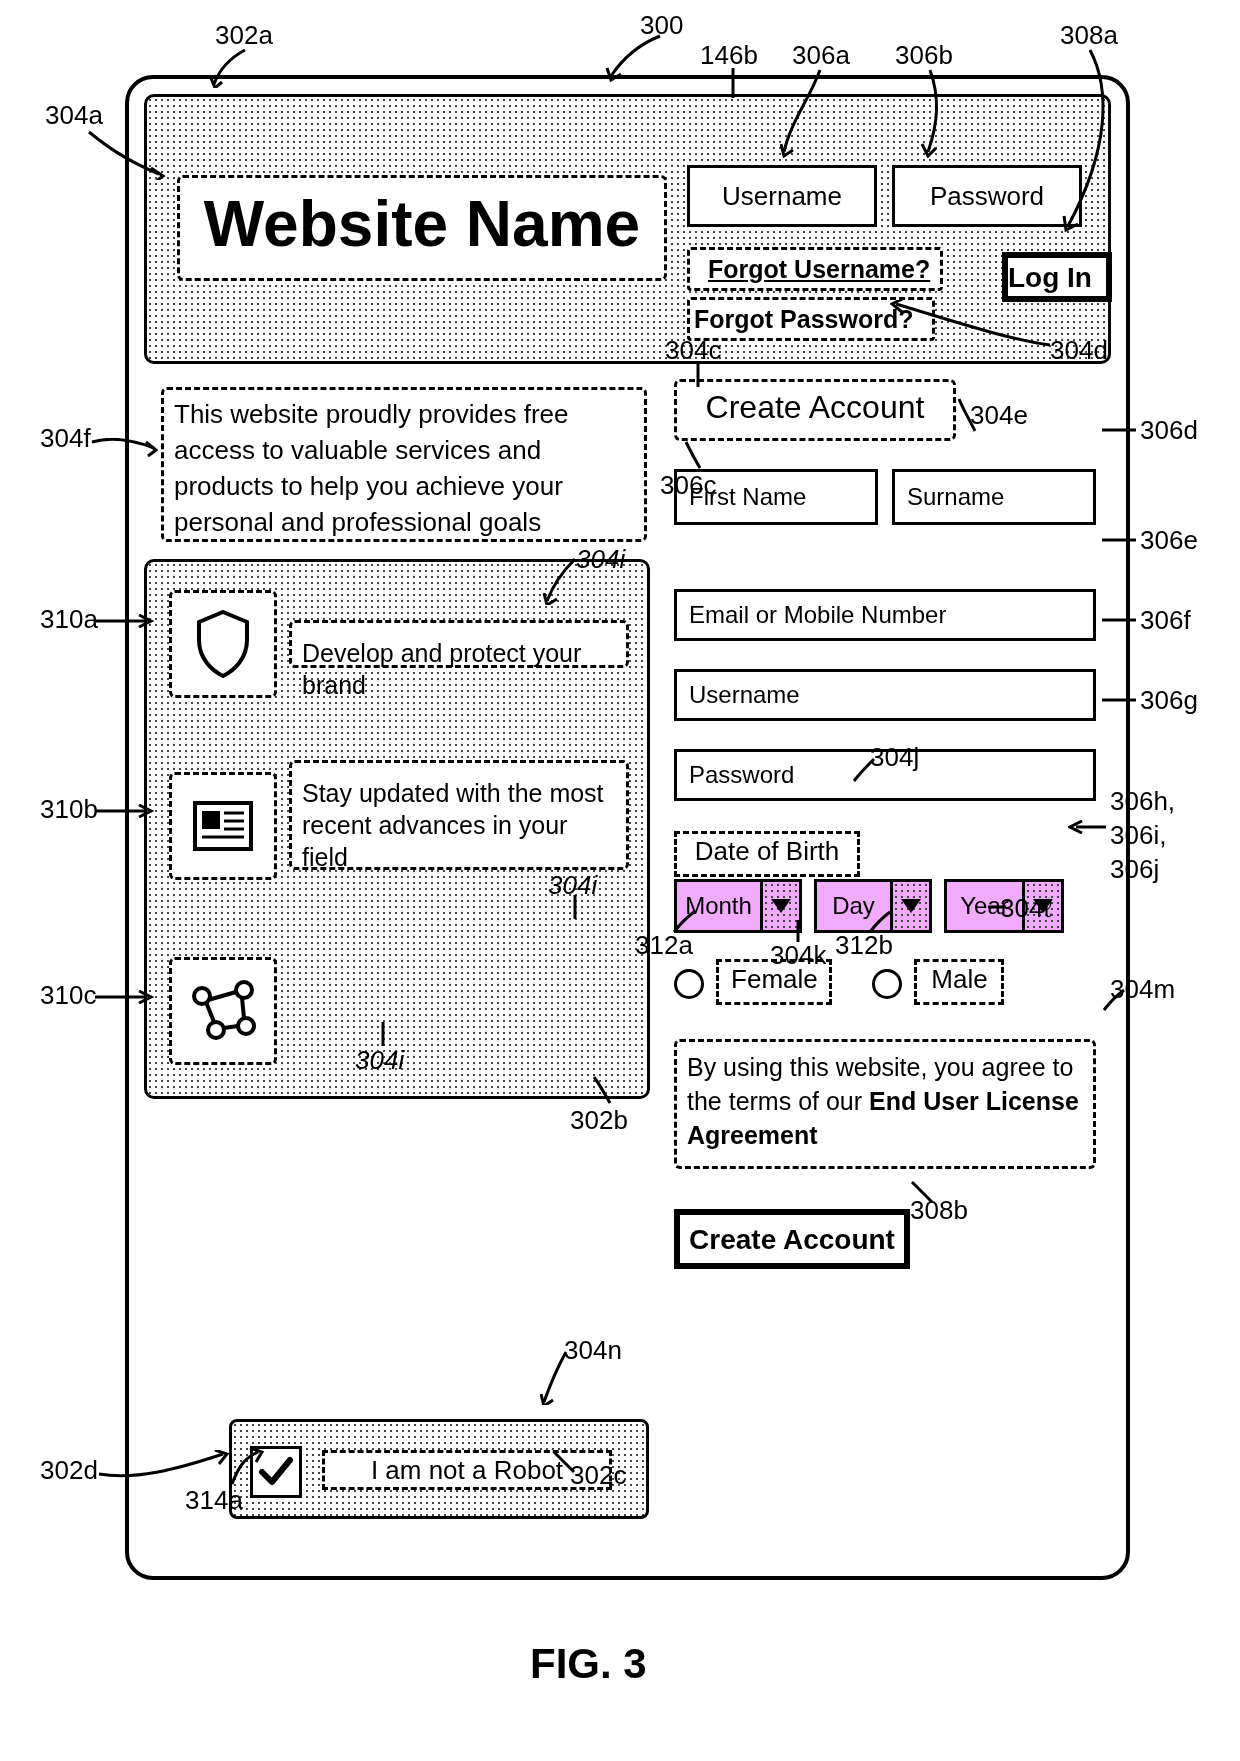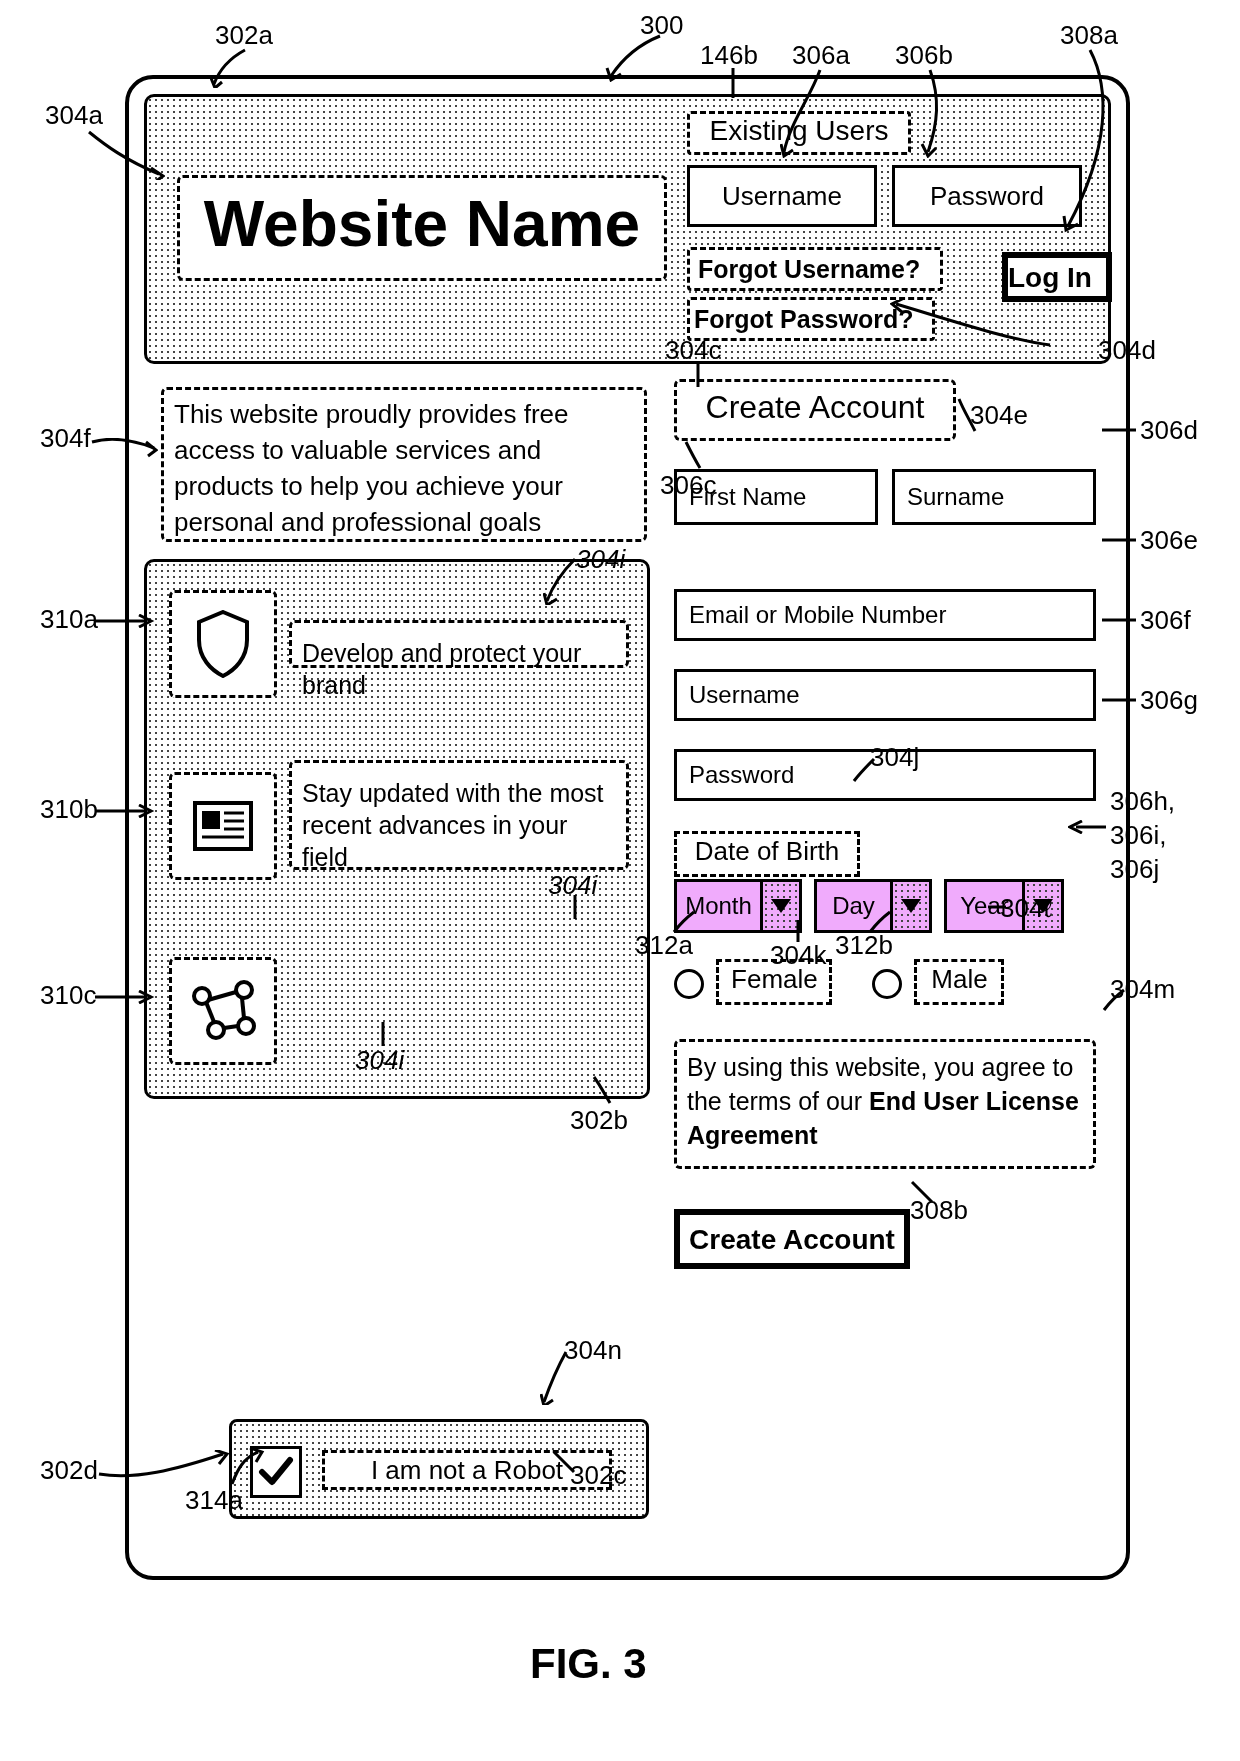--- a/index.html
+++ b/index.html
@@ -107,23 +107,24 @@
   .forgot-u {
     position: absolute;
     left: 540px;
     top: 150px;
     width: 256px;
     height: 44px;
     line-height: 38px;
     font-size: 25px;
     font-weight: bold;
     text-align: left;
-    padding-left: 8px;
+    padding-left: 18px;
     border-radius: 4px;
     box-sizing: border-box;
+    text-decoration: underline;
   }
   .forgot-p {
     position: absolute;
     left: 540px;
     top: 200px;
     width: 248px;
     height: 44px;
     line-height: 38px;
     font-size: 25px;
     font-weight: bold;
@@ -316,21 +317,20 @@
     font-weight: bold;
   }
 </style>
 </head>
 <body>
 
 <div class="outer-frame">
 
   <div class="header dotfill">
     <div class="site-name dash white-bg">Website Name</div>
-    <div class="existing-users dash white-bg">Existing Users</div>
     <div class="username-field">Username</div>
     <div class="password-field">Password</div>
     <div class="login-btn">Log In</div>
     <div class="forgot-u dash white-bg">Forgot Username?</div>
     <div class="forgot-p dash white-bg">Forgot Password?</div>
   </div>
 
   <div class="intro dash">This website proudly provides free access to valuable services and products to help you achieve your personal and professional goals</div>
 
   <div class="feature-panel dotfill">
@@ -502,21 +502,21 @@
     <path d="M4 24 C 40 30 80 20 128 4" fill="none" stroke="#000" stroke-width="3"></path>
     <path d="M120 0 L132 4 L124 14" fill="none" stroke="#000" stroke-width="3"></path>
   </svg>
 
 <div class="callout" style="left:185px; top:1485px;">314a</div>
 <svg style="position:absolute; left:228px; top:1448px; width:40px; height:40px;">
     <path d="M4 36 C 10 20 16 10 30 4" fill="none" stroke="#000" stroke-width="3"></path>
     <path d="M22 0 L34 4 L28 14" fill="none" stroke="#000" stroke-width="3"></path>
   </svg>
 
-<div class="callout" style="left:1098px; top:335px;">304d</div>
+<div class="callout" style="left:1050px; top:335px;">304d</div>
 <svg style="position:absolute; left:890px; top:300px; width:170px; height:50px;">
     <path d="M160 45 C 120 40 60 20 6 4" fill="none" stroke="#000" stroke-width="3"></path>
     <path d="M14 -2 L2 4 L12 12" fill="none" stroke="#000" stroke-width="3"></path>
   </svg>
 
 <div class="callout" style="left:970px; top:400px;">304e</div>
 <svg style="position:absolute; left:955px; top:395px; width:30px; height:40px;">
     <path d="M20 36 C 14 24 8 14 4 4" fill="none" stroke="#000" stroke-width="3"></path>
   </svg>
 

